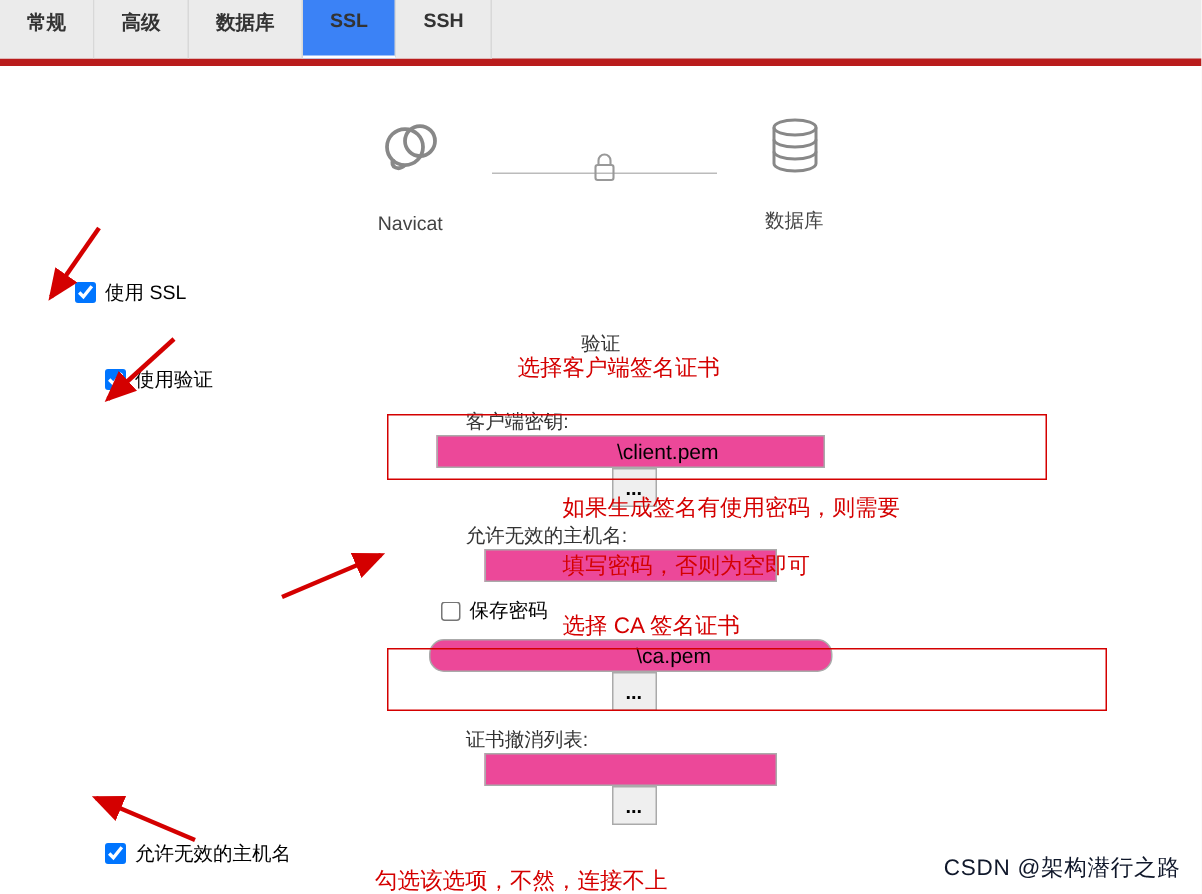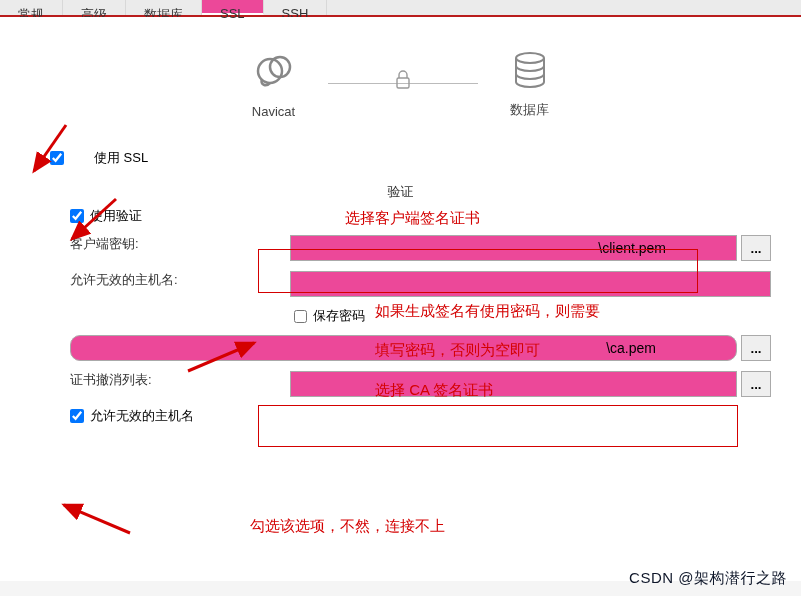--- a/index.html
+++ b/index.html
@@ -8,52 +8,53 @@
       font-size: 13px;
       background: #f5f5f5;
       width: 801px;
       height: 596px;
       position: relative;
       overflow: hidden;
     }
     .tabs {
       display: flex;
       background: #ebebeb;
-      border-bottom: 2px solid #b91c1c;
-      height: 17px;
+      border-bottom: 5px solid #b91c1c;
+      height: 44px;
+      font-weight: bold;
     }
     .tab {
       padding: 6px 18px;
       border-right: 1px solid #d8d8d8;
       cursor: pointer;
       background: #ebebeb;
       font-size: 13px;
       color: #333;
     }
     .tab.active {
-      background: #ec4899;
+      background: #3b82f6;
       border-bottom: 2px solid #fff;
       position: relative;
       z-index: 2;
     }
     .content {
       background: #fff;
       padding: 20px 30px;
       height: calc(100% - 32px);
       position: relative;
     }
     .diagram {
       display: flex;
       align-items: center;
       justify-content: center;
       gap: 30px;
       margin: 10px 0 30px 0;
     }
     .diagram-item { text-align: center; }
-    .diagram-label { margin-top: 6px; font-size: 13px; color: #444; }
+    .diagram-label { margin-top: 16px; font-size: 13px; color: #444; }
     .icon-navicat svg { width: 48px; height: 48px; }
     .icon-db svg { width: 44px; height: 44px; }
     .conn-line {
       width: 150px;
       height: 1px;
       background: #bbb;
       position: relative;
     }
     .lock-icon {
       position: absolute;
@@ -66,22 +67,23 @@
       align-items: center;
       margin: 6px 0;
     }
     .checkbox-row input[type="checkbox"] {
       width: 14px;
       height: 14px;
       margin-right: 6px;
     }
     .form-row {
       display: flex;
-      align-items: flex-start;
+      align-items: center;
       margin: 10px 0;
+      flex-direction: column;
     }
     .form-label {
       width: 220px;
       flex-shrink: 0;
       color: #333;
     }
     .form-input {
       flex: 1;
       height: 26px;
       border: 1px solid #aaa;
@@ -93,21 +95,21 @@
       width: 30px;
       height: 26px;
       border: 1px solid #aaa;
       background: #efefef;
       margin-left: 4px;
       cursor: pointer;
       font-weight: bold;
       text-align: center;
       padding: 0;
     }
-    .indent { margin-left: 20px; gap: 24px; }
+    .indent { margin-left: 20px; }
     .indent2 { margin-left: 40px; }
     .section-title { margin: 16px 0 6px 0; color: #333; text-align: center; }
     .annotation {
       position: absolute;
       color: #d40000;
       font-size: 15px;
       pointer-events: none;
       white-space: nowrap;
       text-align: center;
     }
@@ -224,21 +226,21 @@
 
   <div class="checkbox-row indent2" style="margin-top:6px">
     <input type="checkbox" checked="" style="">
     <span>允许无效的主机名</span>
   </div>
 
   <div class="annotation" style="left:345px;top:192px">选择客户端签名证书</div>
   <div class="annotation" style="left:375px;top:285px">如果生成签名有使用密码，则需要</div>
   <div class="annotation" style="left:375px;top:324px">填写密码，否则为空即可</div>
   <div class="annotation" style="left:375px;top:364px">选择 CA 签名证书</div>
-  <div class="annotation" style="left:250px;top:500px">勾选该选项，不然，连接不上</div>
+  <div class="annotation" style="left:250px;top:534px">勾选该选项，不然，连接不上</div>
 
   <div class="redbox" style="left:258px;top:232px;width:440px;height:44px"></div>
   <div class="redbox" style="left:258px;top:388px;width:480px;height:42px"></div>
 
   <svg class="arrow" style="left:16px;top:100px" width="60" height="70">
       <defs>
         <marker id="ah1" markerWidth="8" markerHeight="8" refX="6" refY="3" orient="auto">
           <path d="M0,0 L7,3 L0,6 Z" fill="#d40000"></path>
         </marker>
       </defs>

